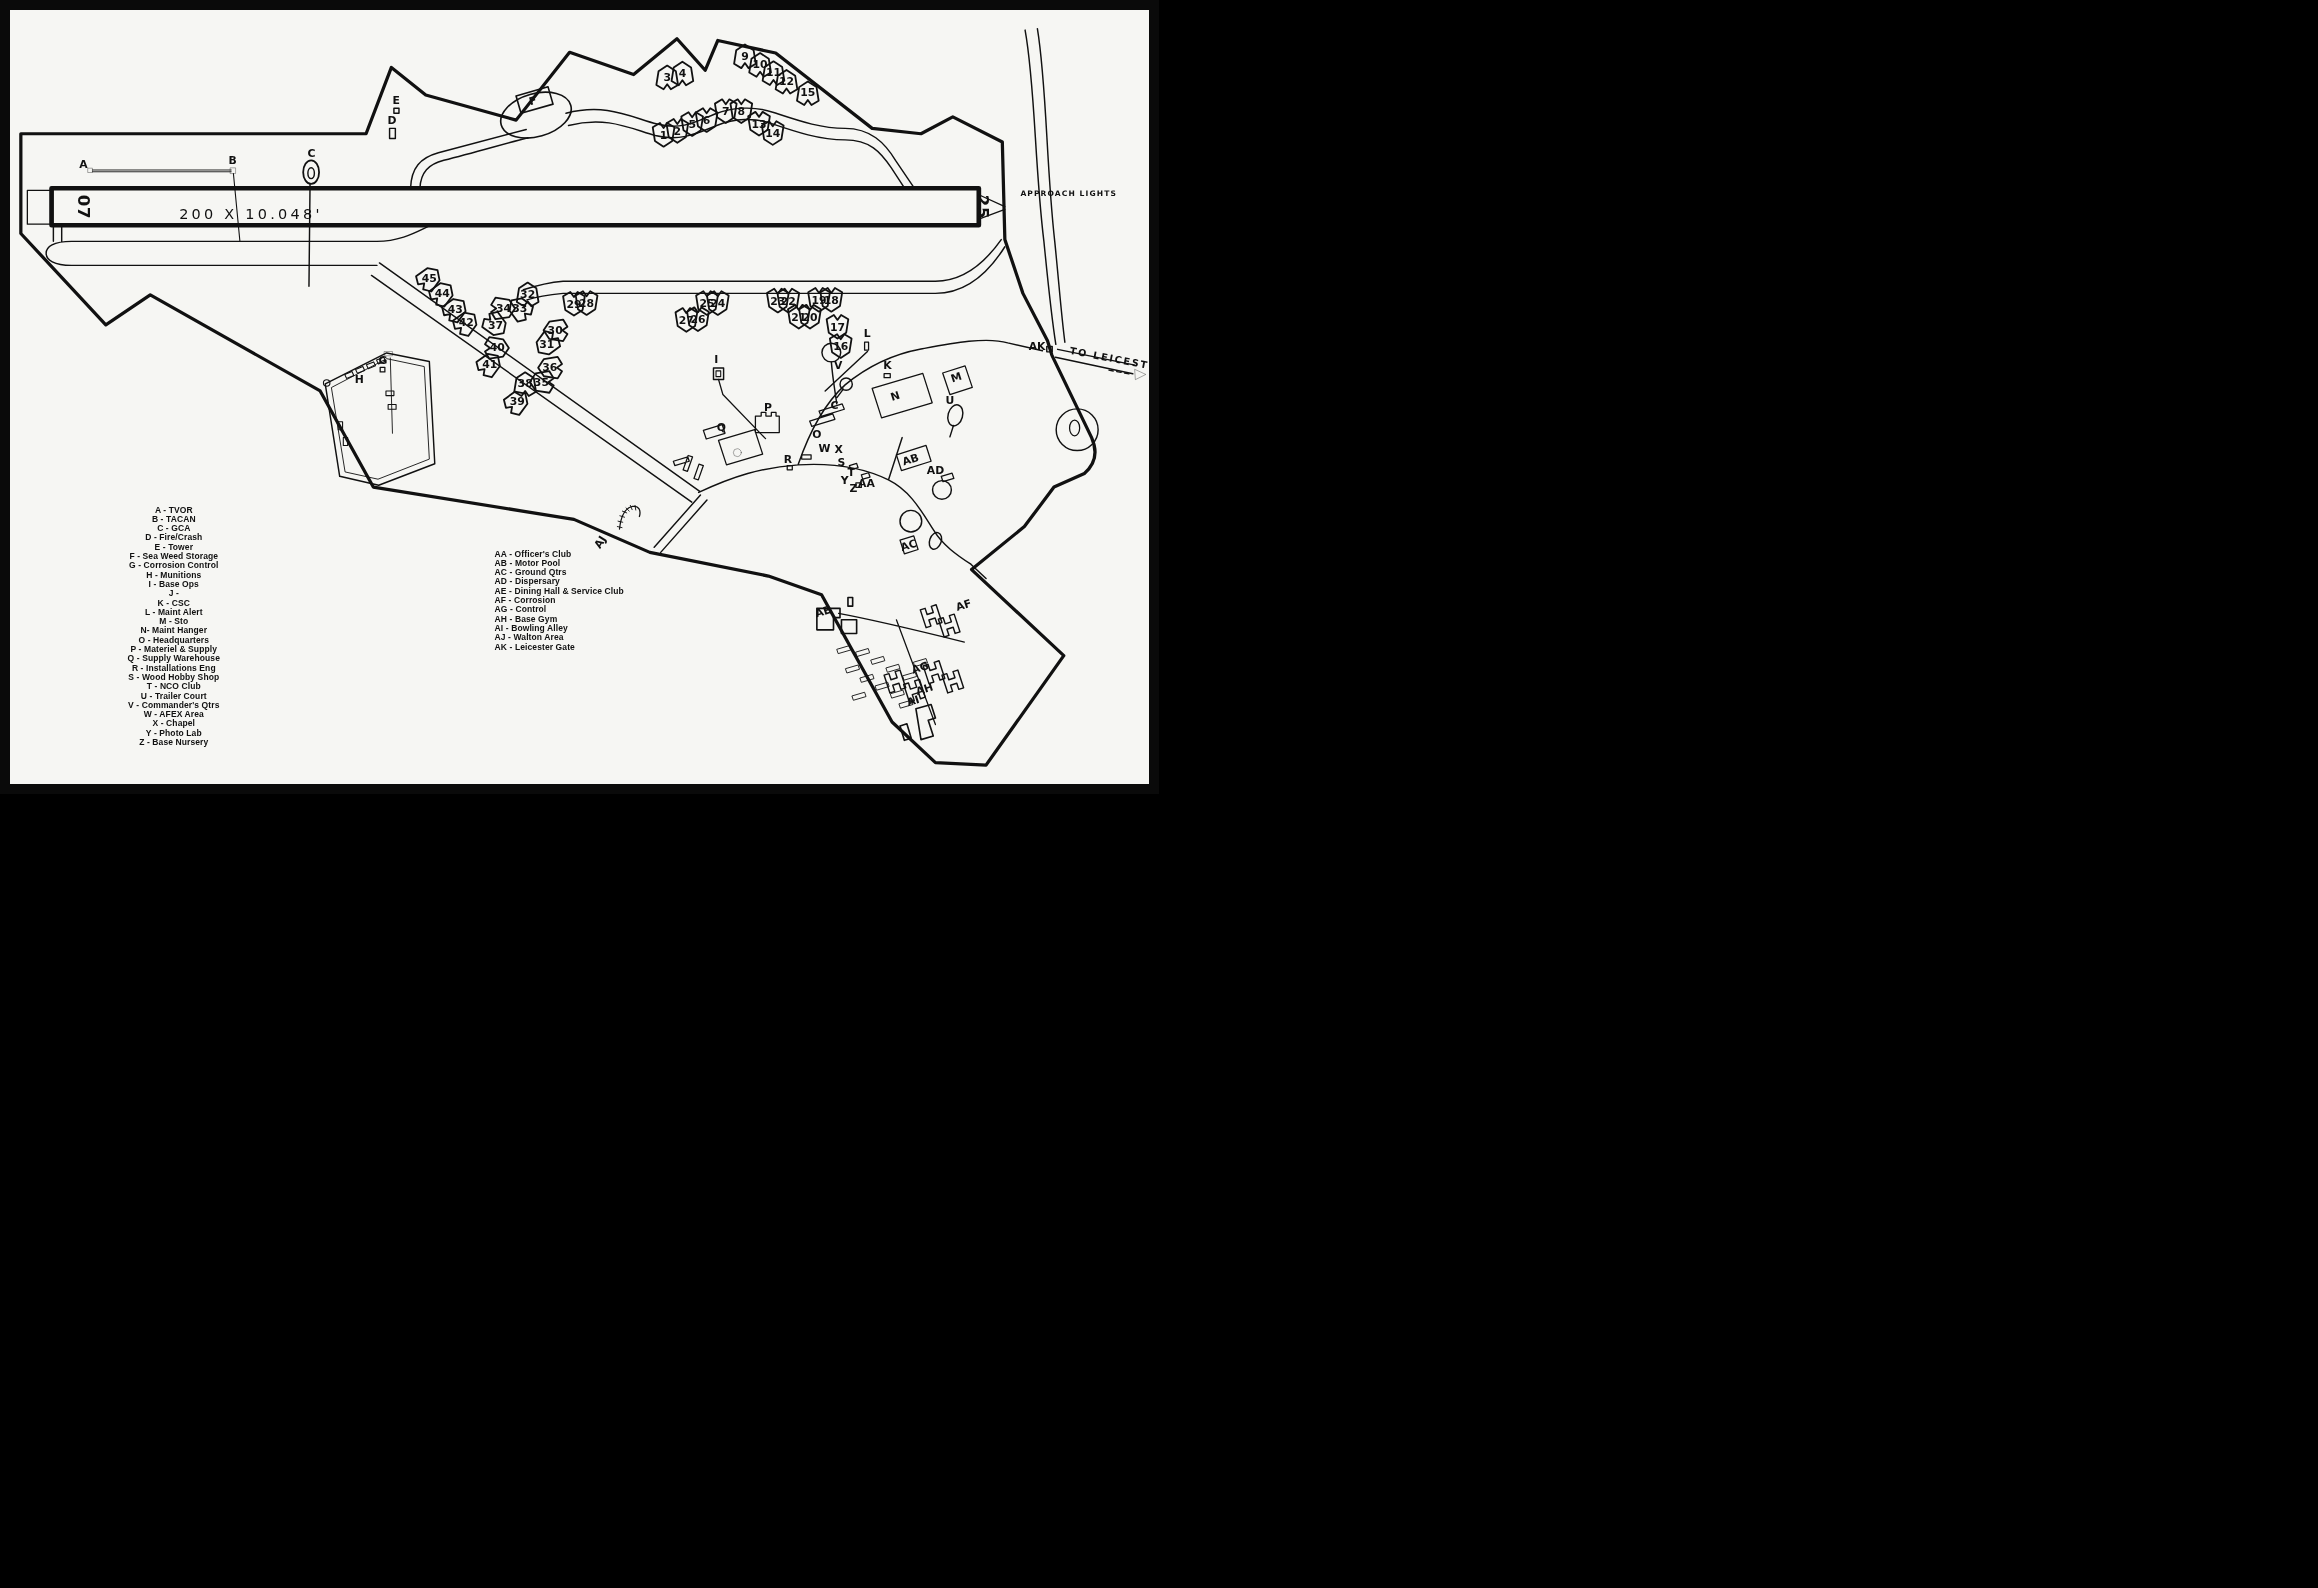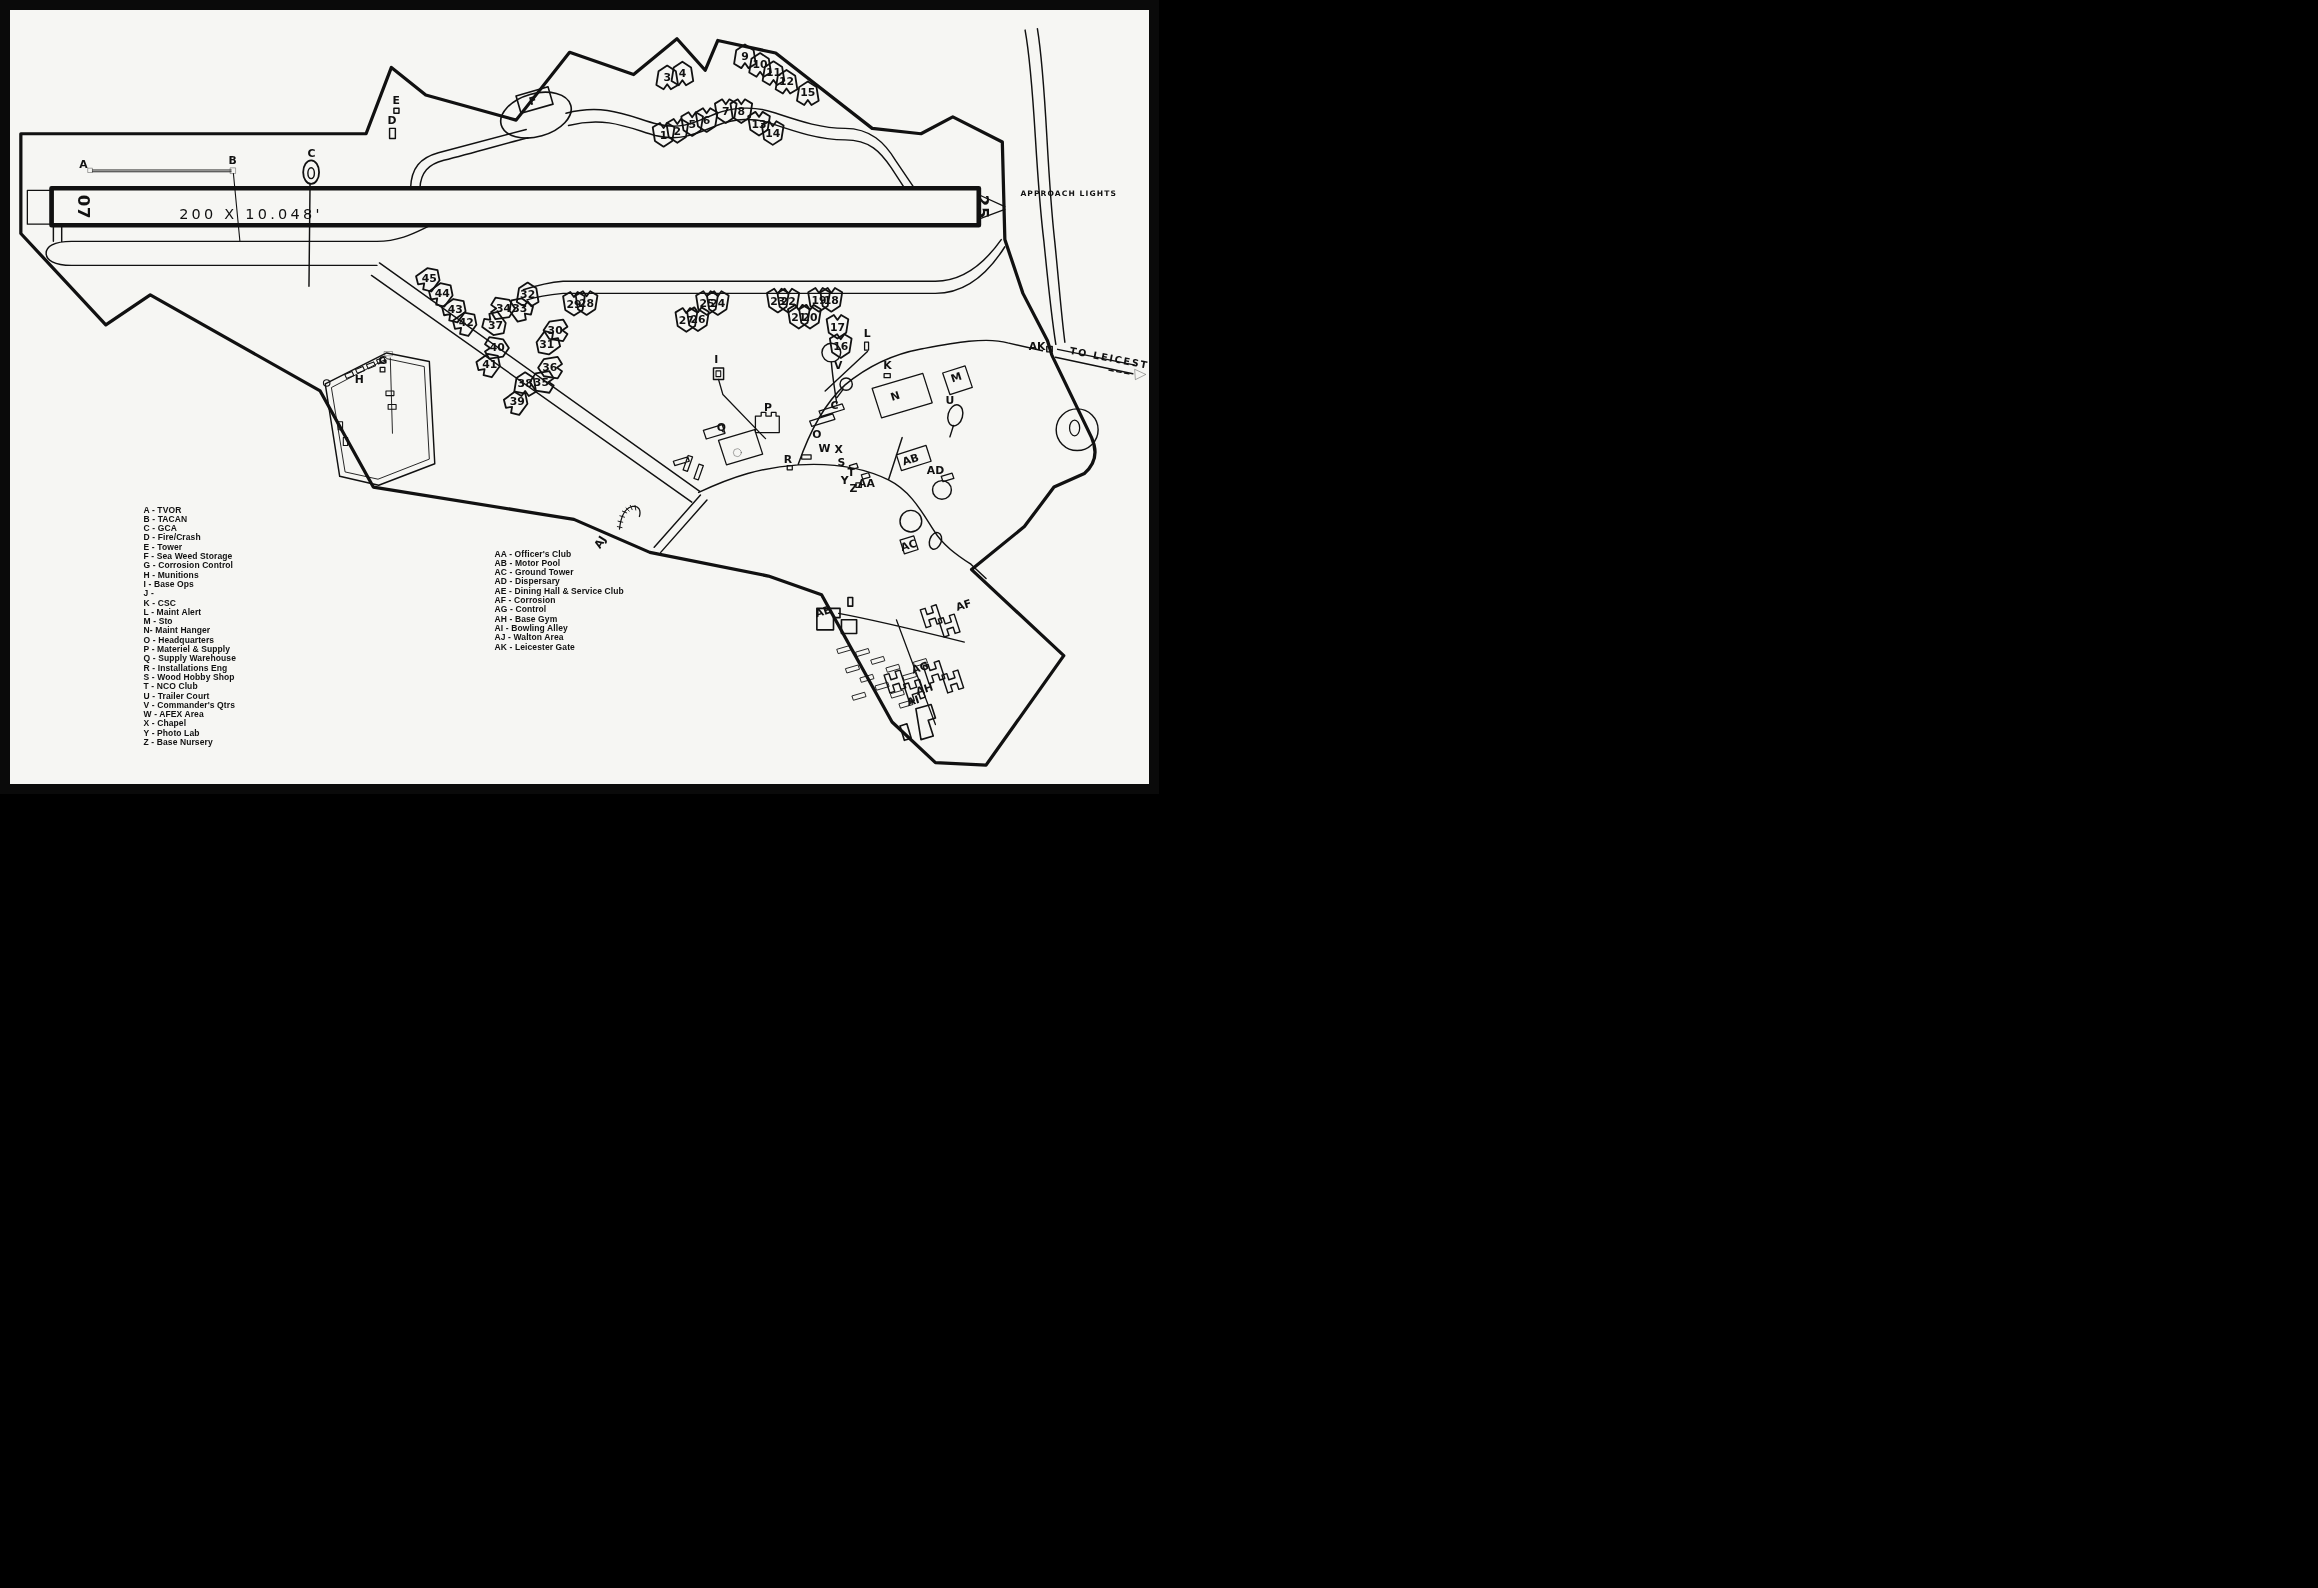--- a/index.html
+++ b/index.html
@@ -9,21 +9,21 @@
   svg path,svg rect,svg circle,svg ellipse,svg line{stroke:#111;fill:none;stroke-linejoin:round;stroke-linecap:round;}
   svg text{fill:#111;stroke:none;font-family:"DejaVu Sans",sans-serif;font-weight:bold;}
   .padnum{font-size:30px;}
   .mark{font-size:30px;}
   .rwnum{font-size:46px;letter-spacing:2px;}
   .rwlabel{font-size:40px;letter-spacing:9px;font-family:"DejaVu Sans",sans-serif;font-weight:normal;}
   .smallcaps{font-size:21px;letter-spacing:3px;}
   .roadlabel{font-size:27px;letter-spacing:5px;}
   .legend{position:absolute;top:496px;color:#111;font-family:"Liberation Sans",sans-serif;
           font-weight:bold;font-size:8.5px;line-height:9.3px;letter-spacing:0.1px;white-space:pre;}
-  .legend.c1{left:134px;}
+  .legend.c1{left:118px;text-align:center;}
   .legend.c2{left:485px;margin-top:44px;}
 </style>
 </head>
 <body>
 
 <div class="frame">
  <div class="paper">
 
   <svg viewBox="0 0 3153 2160" preserveAspectRatio="none">
     <defs>
@@ -350,17 +350,17 @@
         </g>
 
     <text class="rwnum" transform="translate(188 515) rotate(90)">07</text>
     <text class="rwnum" transform="translate(2676 515) rotate(90)">25</text>
     <text class="rwlabel" x="468" y="582">200 X 10.048'</text>
     <text class="smallcaps" x="2795" y="518">APPROACH LIGHTS</text>
     <text class="roadlabel" transform="translate(2930 958) rotate(11)">TO LEICESTER</text>
   </svg>
 
   <div class="legend c1" id="legend-col1"><div>A - TVOR</div><div>B - TACAN</div><div>C - GCA</div><div>D - Fire/Crash</div><div>E - Tower</div><div>F - Sea Weed Storage</div><div>G - Corrosion Control</div><div>H - Munitions</div><div>I - Base Ops</div><div>J -</div><div>K - CSC</div><div>L - Maint Alert</div><div>M - Sto</div><div>N- Maint Hanger</div><div>O - Headquarters</div><div>P - Materiel &amp; Supply</div><div>Q - Supply Warehouse</div><div>R - Installations Eng</div><div>S - Wood Hobby Shop</div><div>T - NCO Club</div><div>U - Trailer Court</div><div>V - Commander's Qtrs</div><div>W - AFEX Area</div><div>X - Chapel</div><div>Y - Photo Lab</div><div>Z - Base Nursery</div></div>
-  <div class="legend c2" id="legend-col2"><div>AA - Officer's Club</div><div>AB - Motor Pool</div><div>AC - Ground Tower</div><div>AD - Dispersary</div><div>AE - Dining Hall &amp; Service Club</div><div>AF - Corrosion</div><div>AG - Control</div><div>AH - Base Gym</div><div>AI - Bowling Alley</div><div>AJ - Walton Area</div><div>AK - Leicester Gate</div></div>
+  <div class="legend c2" id="legend-col2"><div>AA - Officer's Club</div><div>AB - Motor Pool</div><div>AC - Ground Qtrs</div><div>AD - Dispersary</div><div>AE - Dining Hall &amp; Service Club</div><div>AF - Corrosion</div><div>AG - Control</div><div>AH - Base Gym</div><div>AI - Bowling Alley</div><div>AJ - Walton Area</div><div>AK - Leicester Gate</div></div>
 
  </div>
 </div>
 
 
 </body></html>

